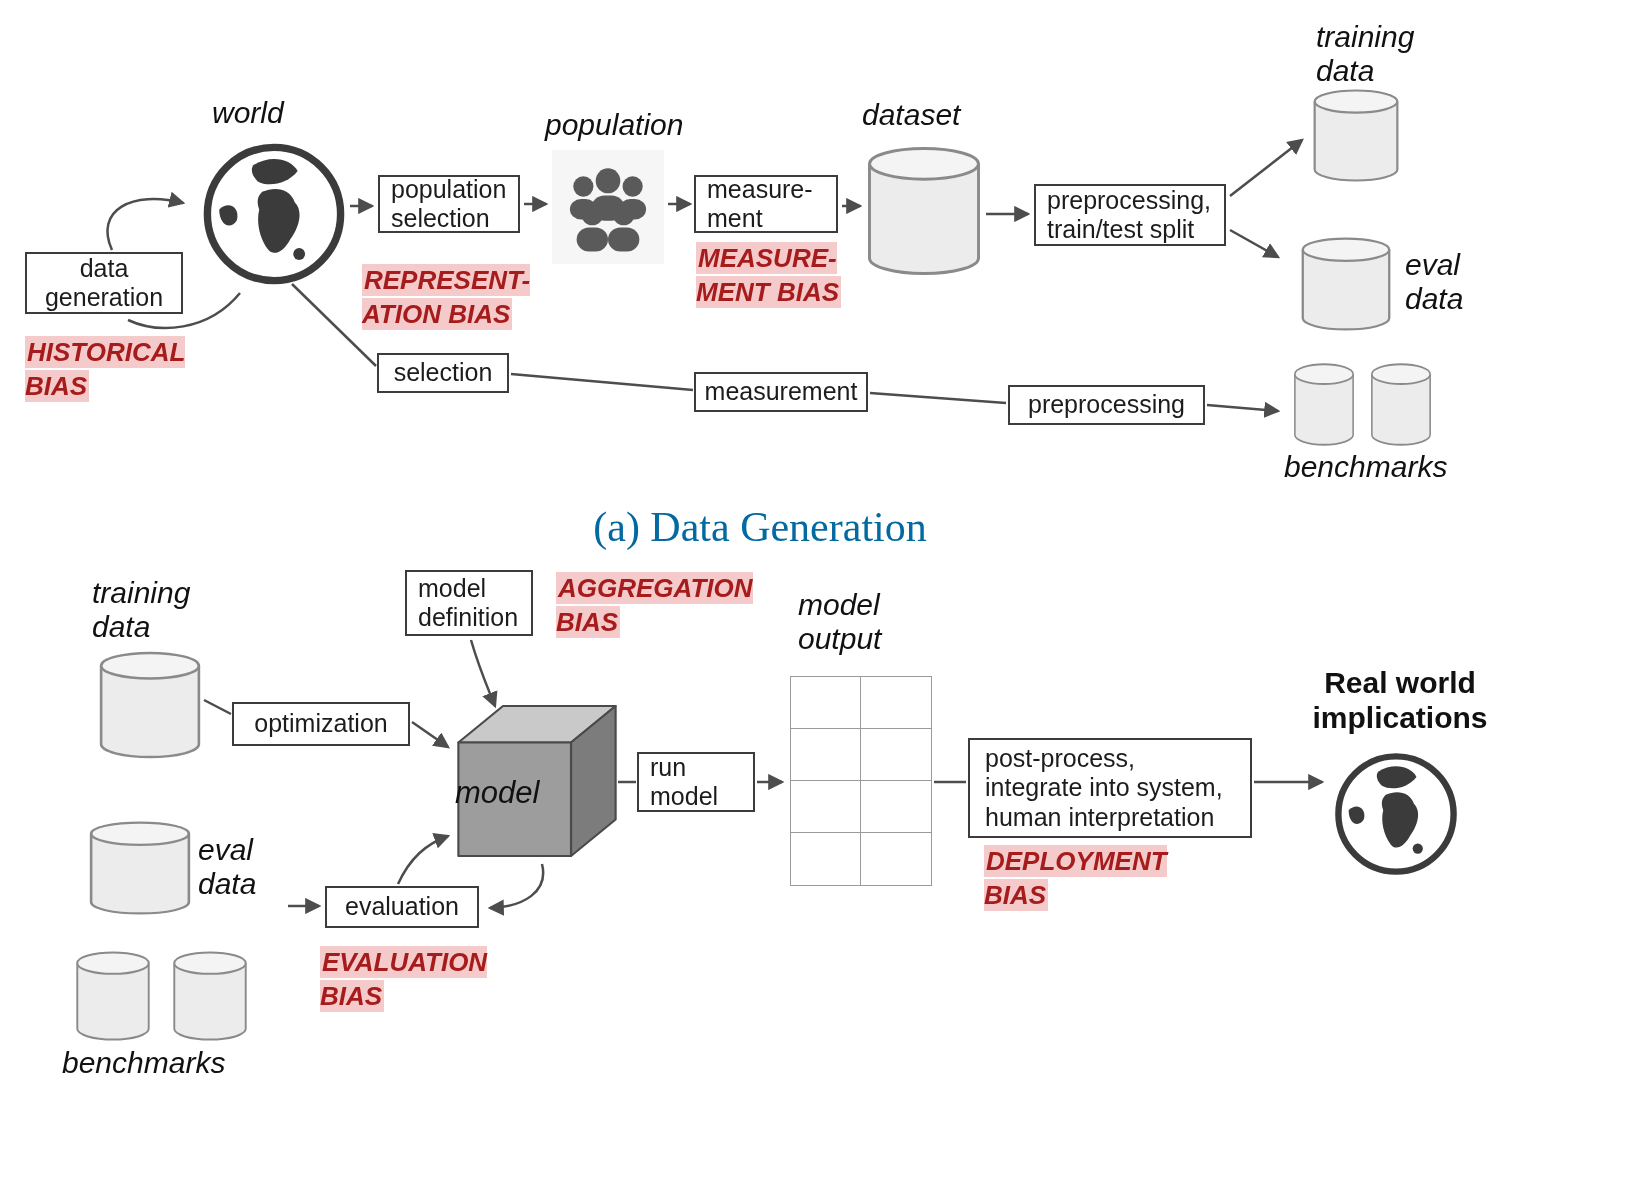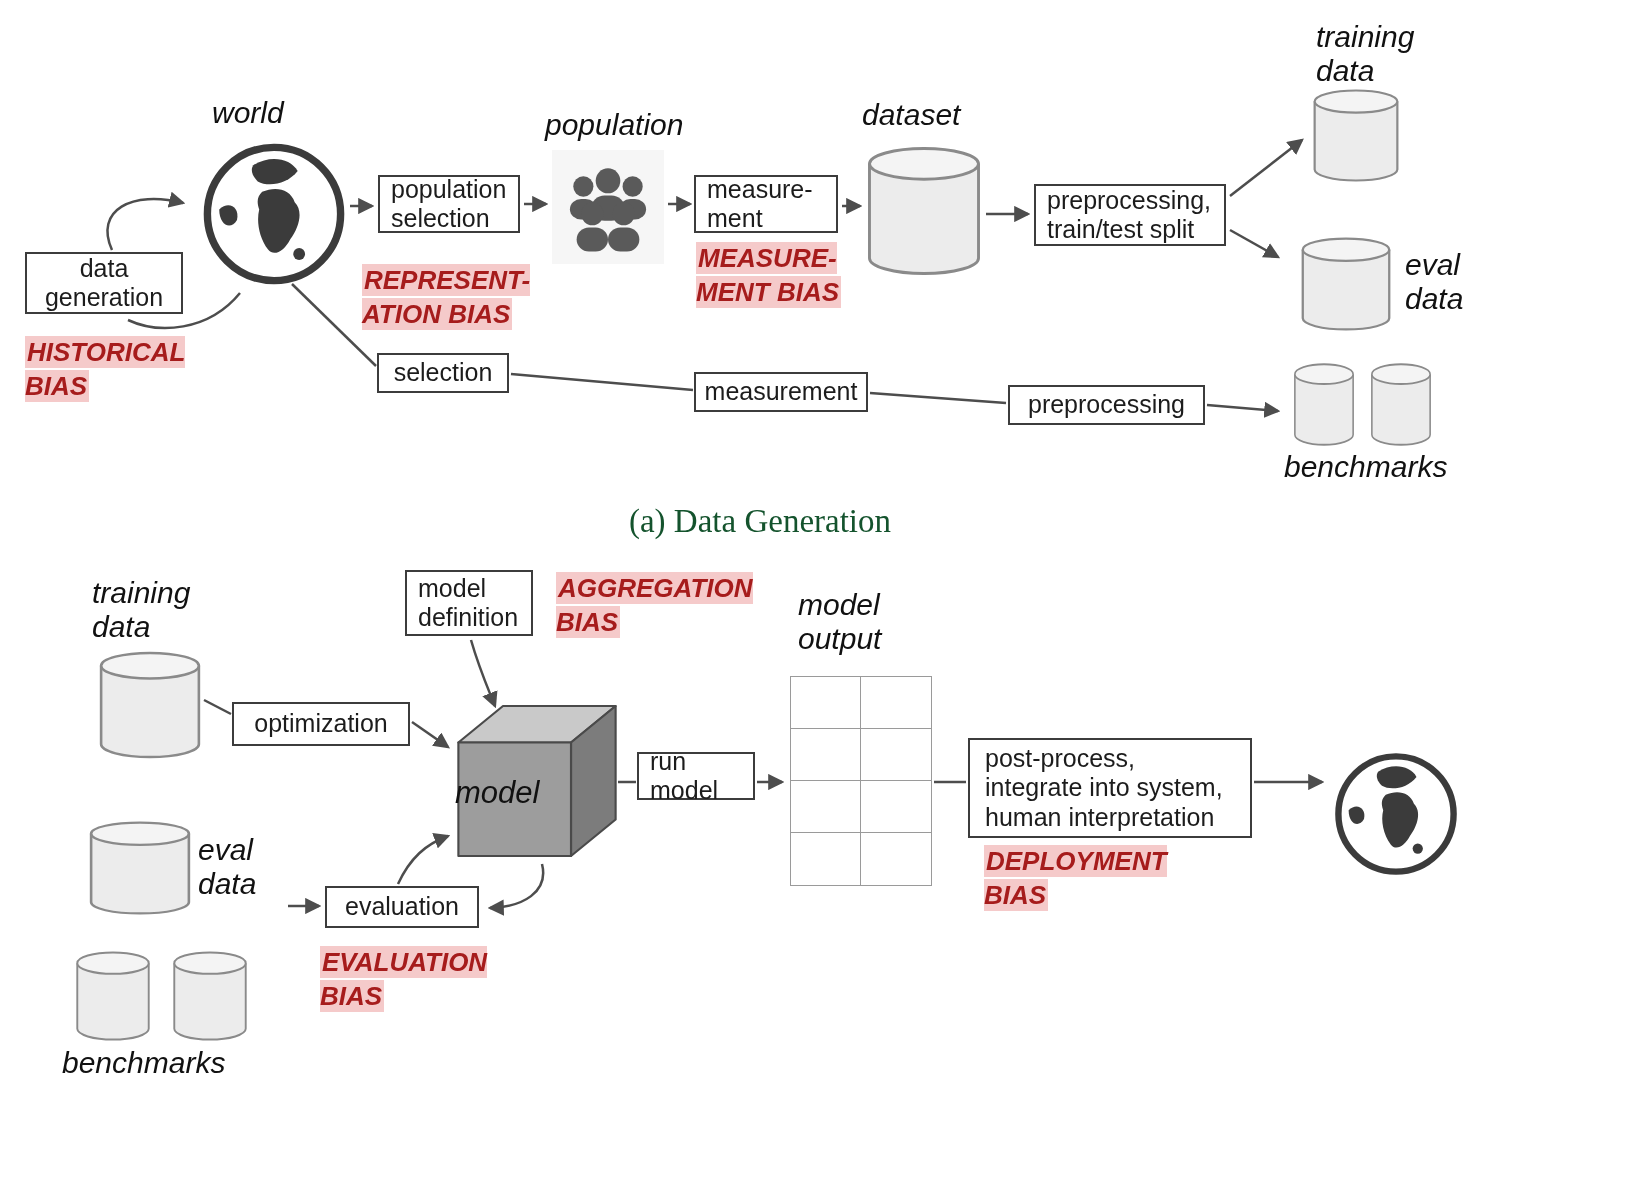--- a/index.html
+++ b/index.html
@@ -21,21 +21,21 @@
   .box{position:absolute;background:#fff;border:2px solid var(--box-border,#3c3c3c);
        display:flex;align-items:center;justify-content:center;box-sizing:border-box;}
   .box span{white-space:pre-line;font-size:25px;line-height:1.18;color:#1c1c1c;}
   .box-left{justify-content:flex-start;padding-left:11px;}
   
   .bias{position:absolute;}
   .bias-inner{display:inline;font-weight:bold;font-style:italic;font-size:26px;line-height:1.3;
        color:var(--bias-text,#a61c1c);background:var(--bias-highlight,#f5caca);
        white-space:pre-line;padding:1px 2px;}
   
-  .caption{position:absolute;font-family:"Liberation Serif",serif;font-size:33px;text-align:center;color:#14532d;}
+  .caption{position:absolute;font-family:"Liberation Serif",serif;font-size:42px;text-align:center;color:#0369a1;}
   .realworld{position:absolute;font-weight:bold;font-size:30px;line-height:1.15;text-align:center;
        white-space:pre-line;color:#111;}
   
   .rounded{position:absolute;border:2px solid var(--container-border,#9a9a9a);background:#fff;box-sizing:border-box;}
   
   .grid-box{position:absolute;display:grid;grid-template-columns:1fr 1fr;grid-template-rows:repeat(4,1fr);
        background:#fff;border:1.5px solid #9a9a9a;box-sizing:border-box;}
   .grid-box div{border-right:1.5px solid #9a9a9a;border-bottom:1.5px solid #9a9a9a;}
   .grid-box div:nth-child(2n){border-right:none;}
   .grid-box div:nth-child(n+7){border-bottom:none;}
@@ -187,29 +187,31 @@
   <div class="caption" style="left:330px;top:503px;width:860px;">(a) Data Generation</div>
 
   <div class="slabel" style="left:92px;top:576px;width:125px;">training
 data</div>
   <div class="slabel" style="left:798px;top:588px;width:130px;">model
 output</div>
   <div class="slabel" style="left:455px;top:776px;width:120px;font-size:31px;">model</div>
   <div class="slabel" style="left:198px;top:833px;width:85px;">eval
 data</div>
   <div class="slabel" style="left:62px;top:1046px;width:220px;">benchmarks</div>
+  <div class="realworld" style="left:1305px;top:666px;width:190px;">Real world
+implications</div>
 
   <div class="box box-left" style="left:405px;top:570px;width:128px;height:66px;">
     <span>model
 definition</span>
   </div>
   <div class="box" style="left:232px;top:702px;width:178px;height:44px;">
     <span>optimization</span>
   </div>
-  <div class="box box-left" style="left:637px;top:752px;width:118px;height:48px;">
+  <div class="box box-left" style="left:637px;top:752px;width:118px;height:60px;">
     <span>run
 model</span>
   </div>
   <div class="box box-left" style="left:968px;top:738px;width:284px;height:100px;padding-left:15px;">
     <span>post-process,
 integrate into system,
 human interpretation</span>
   </div>
   <div class="box" style="left:325px;top:886px;width:154px;height:42px;">
     <span>evaluation</span>

